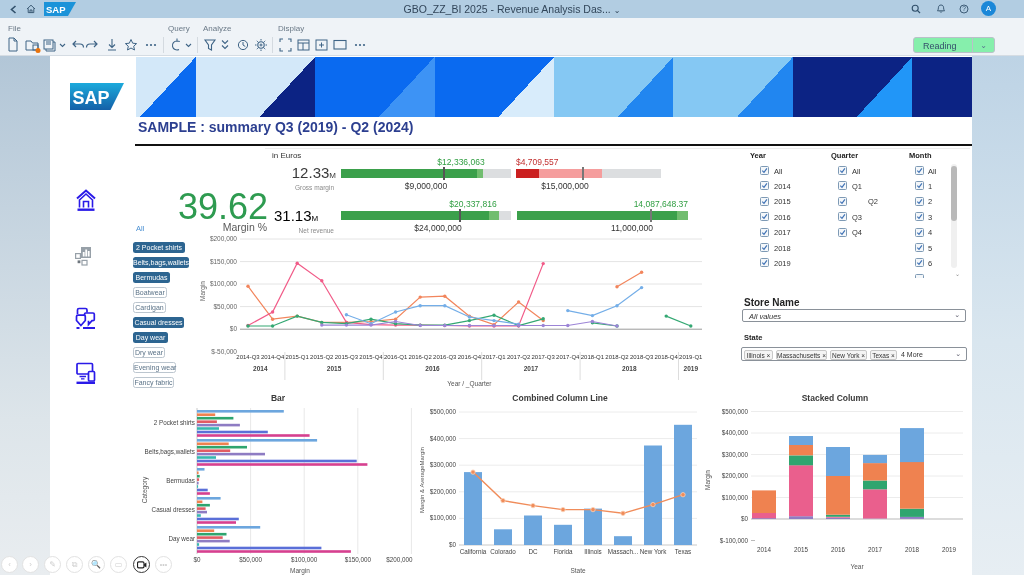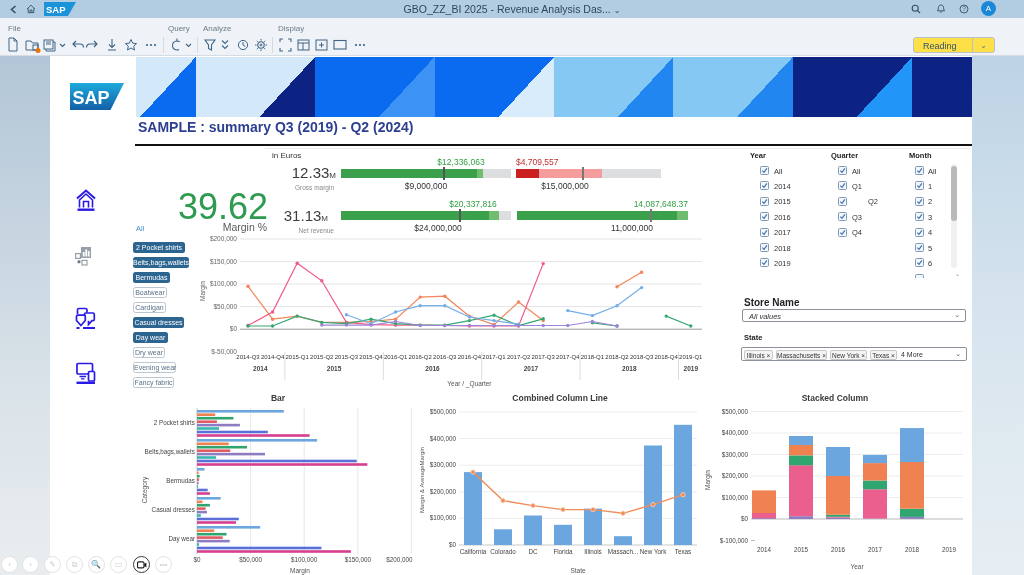--- a/index.html
+++ b/index.html
@@ -69,21 +69,21 @@
       <div class="abs ttl" style="left:88px;top:63px">SAMPLE : summary Q3 (2019) - Q2 (2024)</div>
       <div class="abs" style="left:85px;top:88px;width:837px;height:2px;background:#111"></div>
 
       <div class="abs" style="left:215px;top:92px;width:705px;height:1px;background:#ececec"></div>
       <div class="abs" style="left:128px;top:133px;font-size:36px;color:#2e9b50;line-height:1">39.62</div>
       <div class="abs" style="left:160px;top:165px;width:57px;text-align:right;font-size:10.5px;color:#5a5a5a">Margin %</div>
       <div class="abs" style="left:86px;top:168px;font-size:7.5px;color:#4a90d2">All</div>
       <div class="abs" style="left:222px;top:95px;font-size:8px;color:#333">in Euros</div>
       <div class="abs" style="left:224px;top:109px;width:62px;text-align:right;font-size:15px;color:#3a3a3a;line-height:1">12.33<span style="font-size:8px">M</span></div>
       <div class="abs" style="left:224px;top:128px;width:60px;text-align:right;font-size:6.5px;color:#8a8a8a">Gross margin</div>
-      <div class="abs" style="left:216px;top:152px;width:62px;text-align:right;font-size:15px;color:#404040;line-height:1">31.13<span style="font-size:8px">M</span></div>
+      <div class="abs" style="left:224px;top:152px;width:62px;font-size:15px;color:#000000;line-height:1">31.13<span style="font-size:8px">M</span></div>
       <div class="abs" style="left:224px;top:171px;width:60px;text-align:right;font-size:6.5px;color:#8a8a8a">Net revenue</div>
 
       <div class="abs" style="left:381px;top:101px;width:60px;text-align:center;font-size:8.5px;color:#2f9e41">$12,336,063</div>
       <div class="abs" style="left:291px;top:113px;width:170px;height:9px;background:#dcdee0"></div>
       <div class="abs" style="left:291px;top:113px;width:136px;height:9px;background:#3ba04b"></div>
       <div class="abs" style="left:427px;top:113px;width:6px;height:9px;background:#71bd6f"></div>
       <div class="abs" style="left:393px;top:111px;width:2px;height:13px;background:#555"></div>
       <div class="abs" style="left:346px;top:125px;width:60px;text-align:center;font-size:8.5px;color:#333">$9,000,000</div>
 
       <div class="abs" style="left:466px;top:101px;font-size:8.5px;color:#c22f2f">$4,709,557</div>
@@ -637,18 +637,18 @@
         <path d="M319 10 h5 M321.5 7.5 v5"></path>
 
       <rect x="334" y="5.5" width="12" height="8.5" stroke-width="1.1"></rect>
 
       <g fill="#3f6486" stroke="none">
           <circle cx="356" cy="10" r="1.1"></circle>
           <circle cx="360" cy="10" r="1.1"></circle>
           <circle cx="364" cy="10" r="1.1"></circle>
         </g>
     </svg>
-    <div class="abs" style="left:913px;top:19px;width:82px;height:16px;background:#fde047;border:1px solid #b9c1c9;border-radius:3px;font-size:9px;color:#35506b;">
+    <div class="abs" style="left:913px;top:19px;width:82px;height:16px;background:#86efac;border:1px solid #b9c1c9;border-radius:3px;font-size:9px;color:#35506b;">
       <span style="position:absolute;left:9px;top:3px">Reading</span>
       <span style="position:absolute;right:0;top:0;width:22px;height:15px;border-left:1px solid #b9c1c9;text-align:center;line-height:15px;font-size:8px;color:#5a748e">⌄</span>
     </div>
   </div>
 </div>
 
 </body></html>

